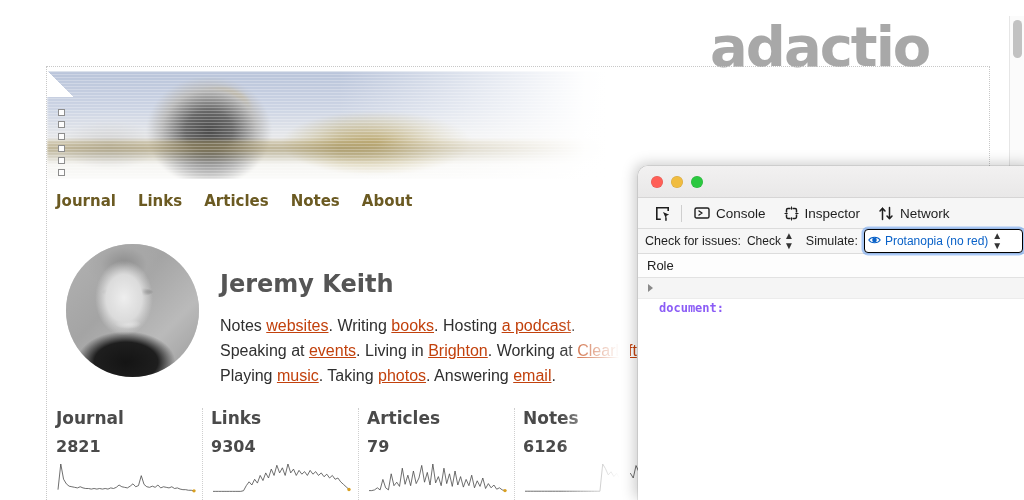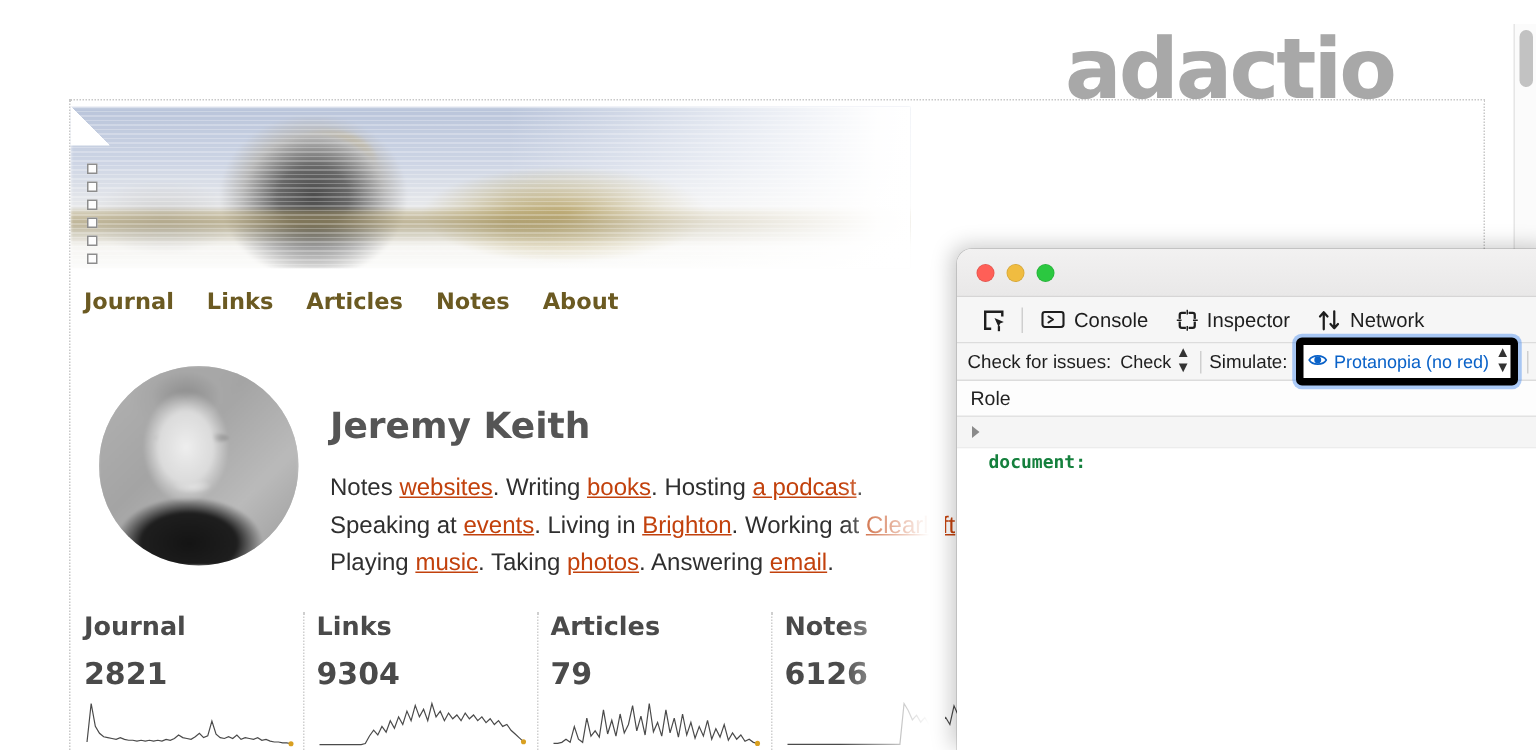--- a/index.html
+++ b/index.html
@@ -159,21 +159,21 @@
     border-right: 1px dotted #cfcfcf;
     padding-left: 8px;
   }
   .stat:first-child { padding-left: 9px; }
   .stat-label {
     font-size: 17px; font-weight: bold; color: #4a4a4a;
     font-family: "DejaVu Sans", sans-serif;
     margin-bottom: 9px;
   }
   .stat-value {
-    font-size: 20px; font-weight: bold; color: #4a4a4a;
+    font-size: 16px; font-weight: bold; color: #4a4a4a;
     font-family: "DejaVu Sans", sans-serif;
     margin-bottom: 6px;
   }
   .stat-spark { display: block; }
 
   
   #stats-fade {
     position: absolute; left: 560px; top: 165px;
     width: 70px; height: 335px;
     background: linear-gradient(to right, rgba(255,255,255,0) 0%, #ffffff 85%);
@@ -240,23 +240,23 @@
   }
   .sb-label { color: #1e1e1e; }
   .sb-select {
     display: inline-flex; align-items: center; gap: 3px;
     font-size: 12px; color: #1e1e1e;
   }
   .stepper { font-size: 10px; line-height: 1; color: #333; }
   #simulate-select {
     display: inline-flex; align-items: center; gap: 4px;
     background: #ffffff;
-    border: 5px solid #000000;
+    border: 1px solid #000000;
     border-radius: 4px;
-    padding: 1px 0 1px 3px;
+    padding: 1px 20px 1px 3px;
     color: #0a62c8;
     font-size: 12px;
     box-shadow: 0 0 0 2.5px rgba(70,140,240,0.45);
   }
   .sb-divider { width: 1px; height: 15px; background: #cfcfcf; }
   .sb-blue { color: #0a62c8; font-size: 12.5px; }
 
   #devtools-colhead {
     height: 24px;
     background: #fdfdfd;
@@ -277,21 +277,21 @@
   }
   .dt-twisty {
     width: 0; height: 0;
     border-left: 5px solid #8a8a8a;
     border-top: 4px solid transparent;
     border-bottom: 4px solid transparent;
   }
   .dt-node {
     font-family: "DejaVu Sans Mono", monospace;
     font-size: 12px;
-    color: #15803d;
+    color: #8b5cf6;
     font-weight: bold;
     margin-top: 40px;
   }
   #devtools-body { background: #ffffff; height: 200px; }
 </style>
 </head>
 <body>
 
 <div id="page">
 

